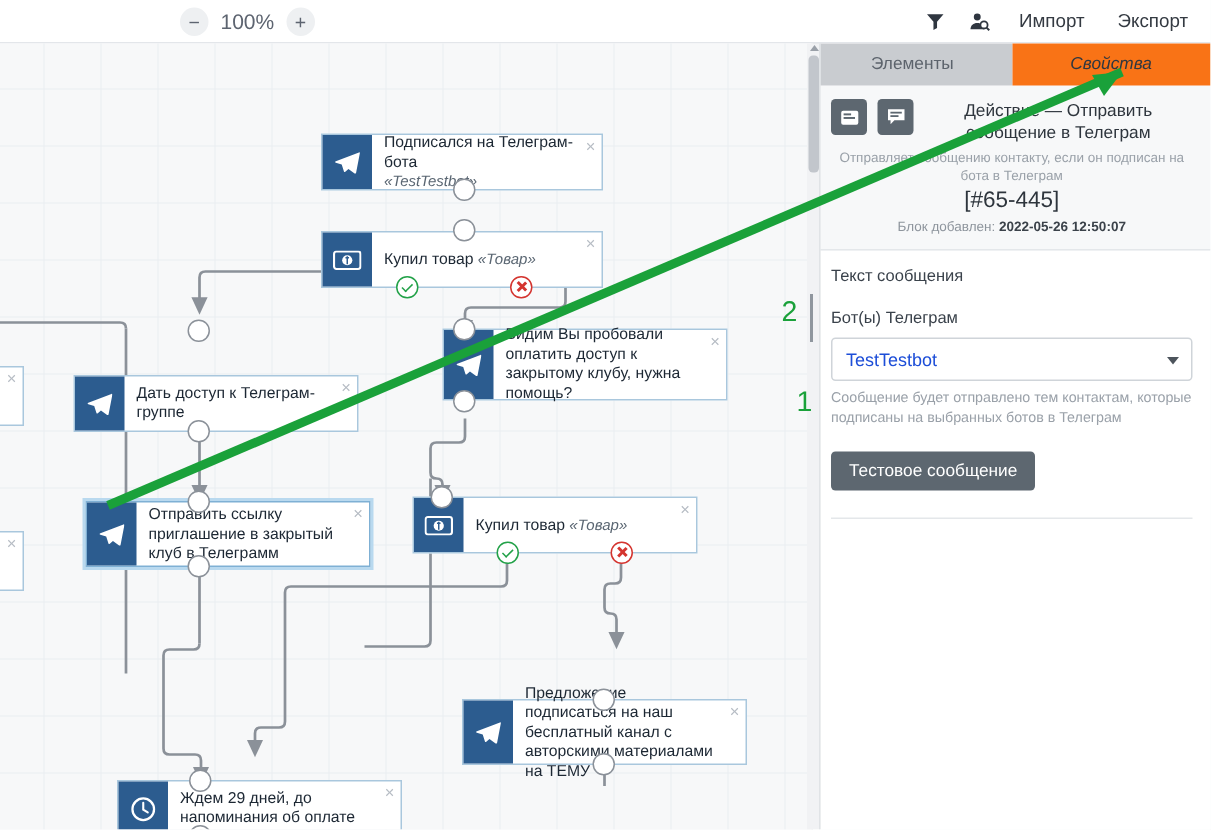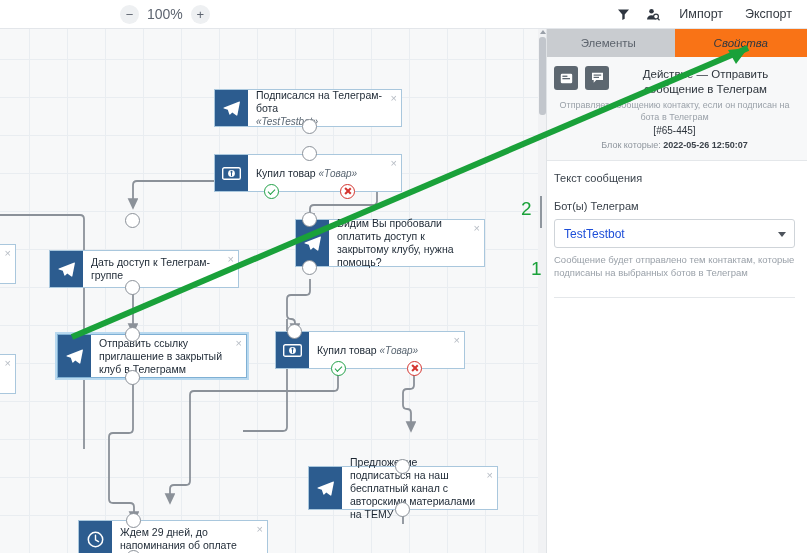--- a/index.html
+++ b/index.html
@@ -138,21 +138,21 @@
     cursor: pointer;
   }
   .head-title {
     flex: 1; font-size: 11.5px; color: #2e353d; line-height: 15px; text-align: center;
     padding-top: 1px;
   }
   .head-desc {
     font-size: 9px; color: #9aa1a9; line-height: 12px; text-align: center;
     margin-top: 2px;
   }
-  .head-id { font-size: 10px; color: #2e353d; text-align: center; margin-top: 2px; }
+  .head-id { font-size: 15px; color: #2e353d; text-align: center; margin-top: 2px; }
   .head-added { font-size: 9px; color: #8e959d; text-align: center; margin-top: 4px; }
   .head-added b { color: #3b424a; }
 
   .panel-body { padding: 11px 12px 0 12px; }
   .field-label { font-size: 11px; color: #3a424b; margin-bottom: 7px; }
   .btn-dark {
     display: inline-block; background: #5d6770; color: #ffffff;
     font-size: 11.5px; padding: 7px 12px; border-radius: 3px; border: none;
     cursor: pointer; font-family: "Liberation Sans", sans-serif;
   }
@@ -416,35 +416,36 @@
             <path d="M1 .8h11v7.3H5.3L2.7 10.8V8.1H1z" fill="#fff"></path>
             <rect x="2.6" y="2.5" width="7.6" height="1.2" fill="#5d6770"></rect>
             <rect x="2.6" y="4.8" width="5.4" height="1.2" fill="#5d6770"></rect>
           </svg>
         </div>
         <div class="head-title">Действие — Отправить сообщение в Телеграм</div>
       </div>
       <div class="head-desc">Отправляет сообщению контакту, если он подписан на бота в Телеграм</div>
       <div class="head-id">[#65-445]</div>
       <div class="head-added">
-        <span>Блок которые:</span>
+        <span>Блок добавлен:</span>
         <b>2022-05-26 12:50:07</b>
       </div>
     </div>
 
     <div class="panel-body">
       <div class="field-label">Текст сообщения</div>
 
       <div class="field-label" style="margin-top:16px;">Бот(ы) Телеграм</div>
       <div class="select-wrap">
         <div class="select-box">TestTestbot</div>
         <div class="select-caret"></div>
       </div>
       <div class="help-text">Сообщение будет отправлено тем контактам, которые подписаны на выбранных ботов в Телеграм</div>
 
+      <button class="btn-dark" style="margin-top:16px;">Тестовое сообщение</button>
 
       <div class="divider"></div>
     </div>
   </div>
 
   <svg class="anno-layer">
     <line x1="72" y1="337" x2="748" y2="48" stroke="#1aa13a" stroke-width="6"></line>
     <path d="M748,48 L728,50 L736,64 z" fill="#1aa13a"></path>
   </svg>
   <div class="anno-bar" style="left:540px; top:196px; height:32px;"></div>

